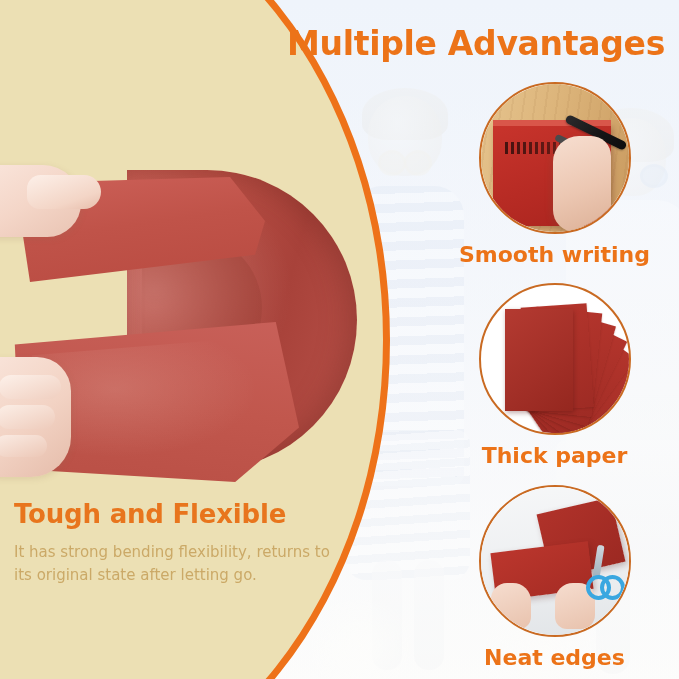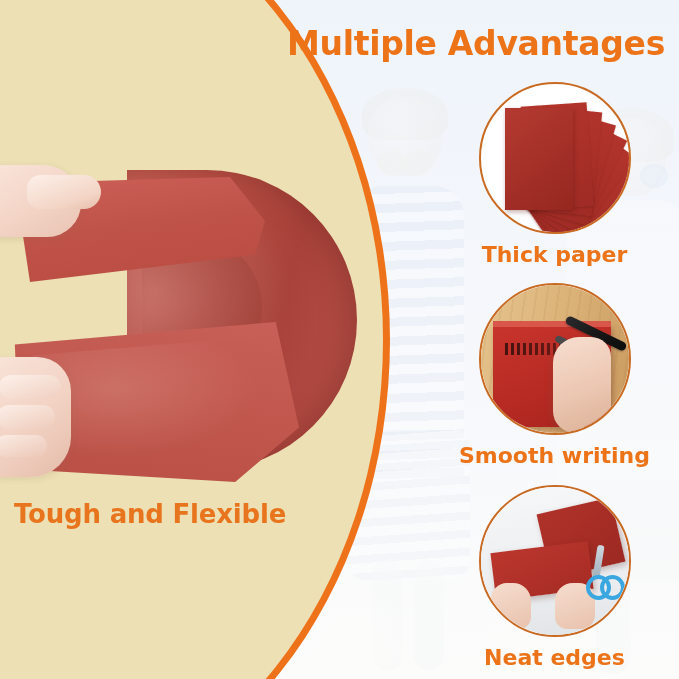--- a/index.html
+++ b/index.html
@@ -486,55 +486,56 @@
       <div class="finger-lower-1"></div>
       <div class="finger-lower-2"></div>
       <div class="finger-lower-3"></div>
     </div>
   </div>
 
   <h1 class="headline">Multiple Advantages</h1>
 
   <div class="left-copy">
     <h2 class="left-heading">Tough and Flexible</h2>
+    <p class="left-body">It has strong bending flexibility, returns to its original state after letting go.</p>
   </div>
 
   <div class="features">
+
+    <div class="feature">
+      <div class="circle">
+        <div class="desk"></div>
+        <div class="desk-card"></div>
+        <div class="desk-card-top"></div>
+        <div class="handwriting"></div>
+        <div class="pen"></div>
+        <div class="pen-tip"></div>
+        <div class="writing-hand"></div>
+      </div>
+      <p class="feature-label">Smooth writing</p>
+    </div>
 
     <div class="feature">
       <div class="circle">
         <div class="fan">
           <div class="fan-leaf f7"></div>
           <div class="fan-leaf f6"></div>
           <div class="fan-leaf f5"></div>
           <div class="fan-leaf f4"></div>
           <div class="fan-leaf f3"></div>
           <div class="fan-leaf f2"></div>
           <div class="fan-leaf f1"></div>
           <div class="fan-front"></div>
         </div>
       </div>
       <p class="feature-label">Thick paper</p>
     </div>
 
     <div class="feature">
       <div class="circle">
-        <div class="desk"></div>
-        <div class="desk-card"></div>
-        <div class="desk-card-top"></div>
-        <div class="handwriting"></div>
-        <div class="pen"></div>
-        <div class="pen-tip"></div>
-        <div class="writing-hand"></div>
-      </div>
-      <p class="feature-label">Smooth writing</p>
-    </div>
-
-    <div class="feature">
-      <div class="circle">
         <div class="table-top"></div>
         <div class="cut-sheet-back"></div>
         <div class="cut-sheet-front"></div>
         <div class="cut-hand-l"></div>
         <div class="cut-hand-r"></div>
         <div class="scissors-blade"></div>
         <div class="scissors-ring-l"></div>
         <div class="scissors-ring-r"></div>
       </div>
       <p class="feature-label">Neat edges</p>

